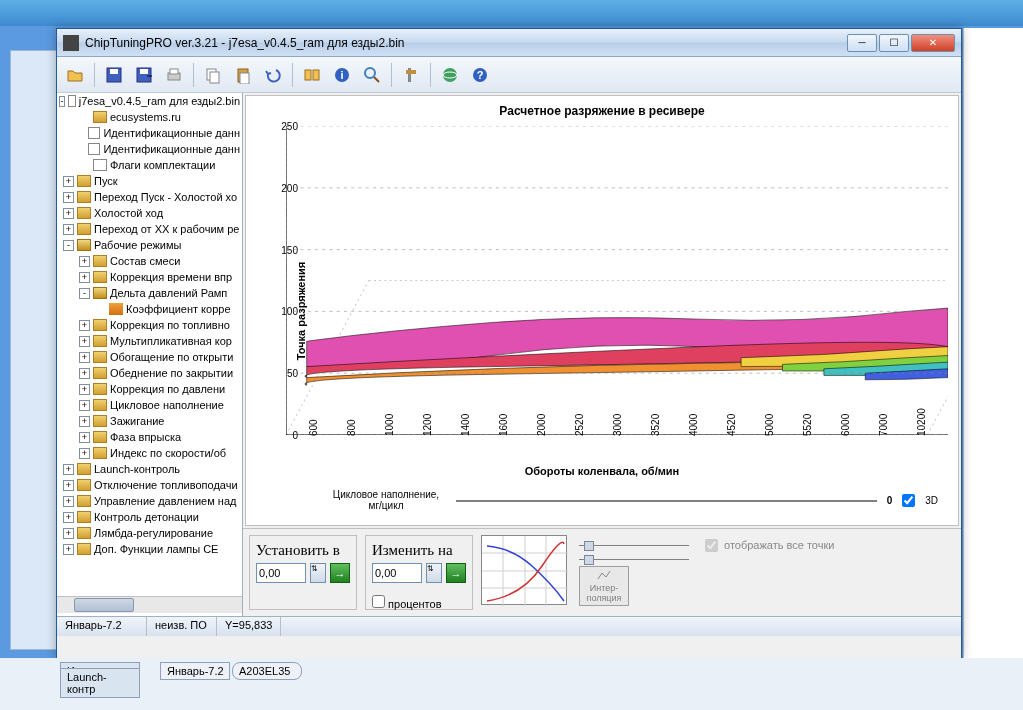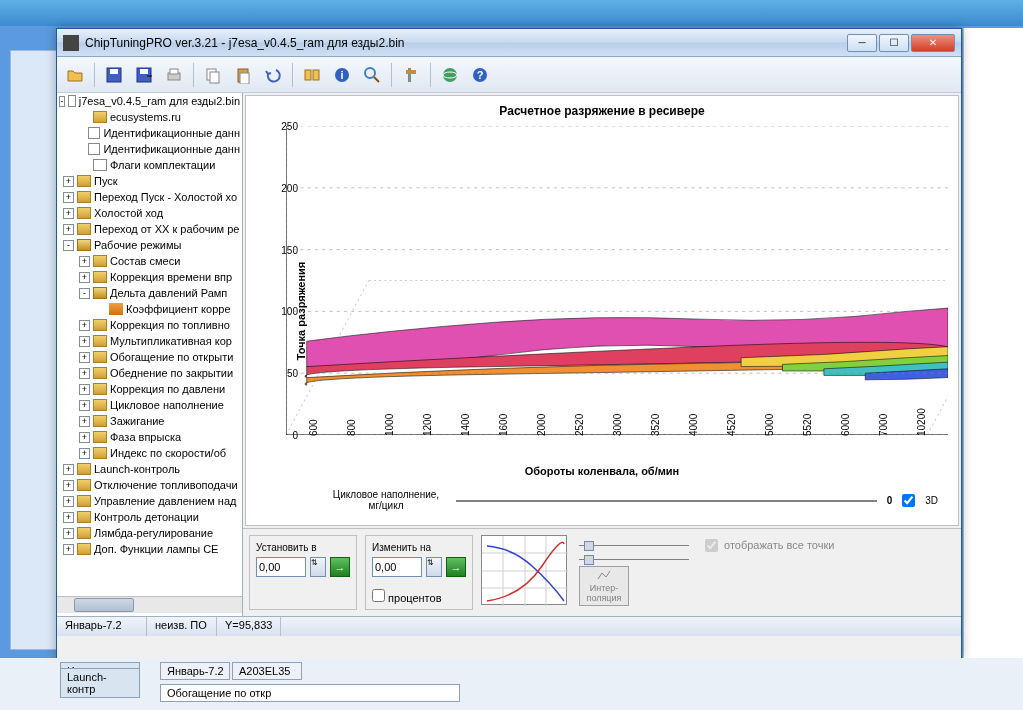--- a/index.html
+++ b/index.html
@@ -54,21 +54,21 @@
 .y-tick { position: absolute; right: 4px; font-size: 10px; }
 .x-ticks { position: absolute; left: 56px; right: 10px; bottom: 65px; height: 30px; }
 .x-tick { position: absolute; transform: rotate(-90deg); transform-origin: left top; font-size: 10px; }
 
 .slider-row { position: absolute; bottom: 10px; left: 80px; right: 20px; height: 30px; display: flex; align-items: center; gap: 10px; font-size: 10px; }
 .slider-track { flex: 1; height: 20px; position: relative; }
 .slider-line { position: absolute; top: 10px; left: 0; right: 0; height: 2px; background: #808080; }
 
 .controls-panel { height: 88px; background: #f0f0f0; border-top: 1px solid #c0c0c0; display: flex; padding: 6px; gap: 8px; }
 .ctrl-group { border: 1px solid #c0c0c0; background: #f0f0f0; padding: 6px; display: flex; flex-direction: column; gap: 4px; }
-.ctrl-label { font-size: 10px; }
+.ctrl-label { font-size: 15px; font-family: Liberation Serif, serif; }
 .ctrl-input-row { display: flex; gap: 4px; align-items: center; }
 .num-input { width: 50px; height: 20px; border: 1px solid #7090b0; background: #fff; padding: 2px; font-size: 11px; }
 .spin-btn { width: 16px; height: 20px; border: 1px solid #7090b0; background: linear-gradient(#f0f4fa,#d0dae8); font-size: 8px; }
 .go-btn { width: 20px; height: 20px; background: linear-gradient(#60c060,#208020); border: 1px solid #106010; color:#fff; display:flex; align-items:center; justify-content:center; }
 .mini-chart { width: 86px; height: 70px; border: 1px solid #888; background: #fff; }
 .mini-sliders { display: flex; flex-direction: column; gap: 8px; padding: 4px; }
 .mini-slider { width: 110px; height: 12px; position: relative; }
 .mini-slider-line { position: absolute; top: 6px; left: 0; right: 0; height: 1px; background: #808080; }
 .mini-slider-thumb { position: absolute; top: 2px; left: 5px; width: 10px; height: 10px; background: #d0d8e4; border: 1px solid #7888a0; }
 .interp-btn { width: 50px; height: 40px; border: 1px solid #a0a0a0; background: #e8e8e8; font-size: 9px; text-align: center; padding: 2px; color: #808080; }
@@ -506,15 +506,14 @@
     <div class="status-cell" style="width:90px">Январь-7.2</div>
     <div class="status-cell" style="width:70px">неизв. ПО</div>
     <div class="status-cell">Y=95,833</div>
   </div>
 </div>
 
 <div class="bg-bottom">
   <div class="bg-bot-cell" style="left:60px; bottom:30px; width:80px;">Индекс по</div>
   <div class="bg-bot-cell" style="left:60px; bottom:12px; width:80px;">Launch-контр</div>
   <div class="bg-bot-cell" style="left:160px; bottom:30px; width:70px; background:#eef2f8;">Январь-7.2</div>
-  <div class="bg-bot-cell" style="left:232px; bottom:30px; width:70px; background:#eef2f8;">A203EL35</div>
-  <div class="bg-bot-cell" style="left:160px; bottom:8px; width:300px; background:#fff;">Обогащение по откр</div>
+  <div class="bg-bot-cell" style="left:232px; bottom:30px; width:70px; background:#eef2f8;border-radius:8px;">A203EL35</div>
 </div>
 
 </body></html>

